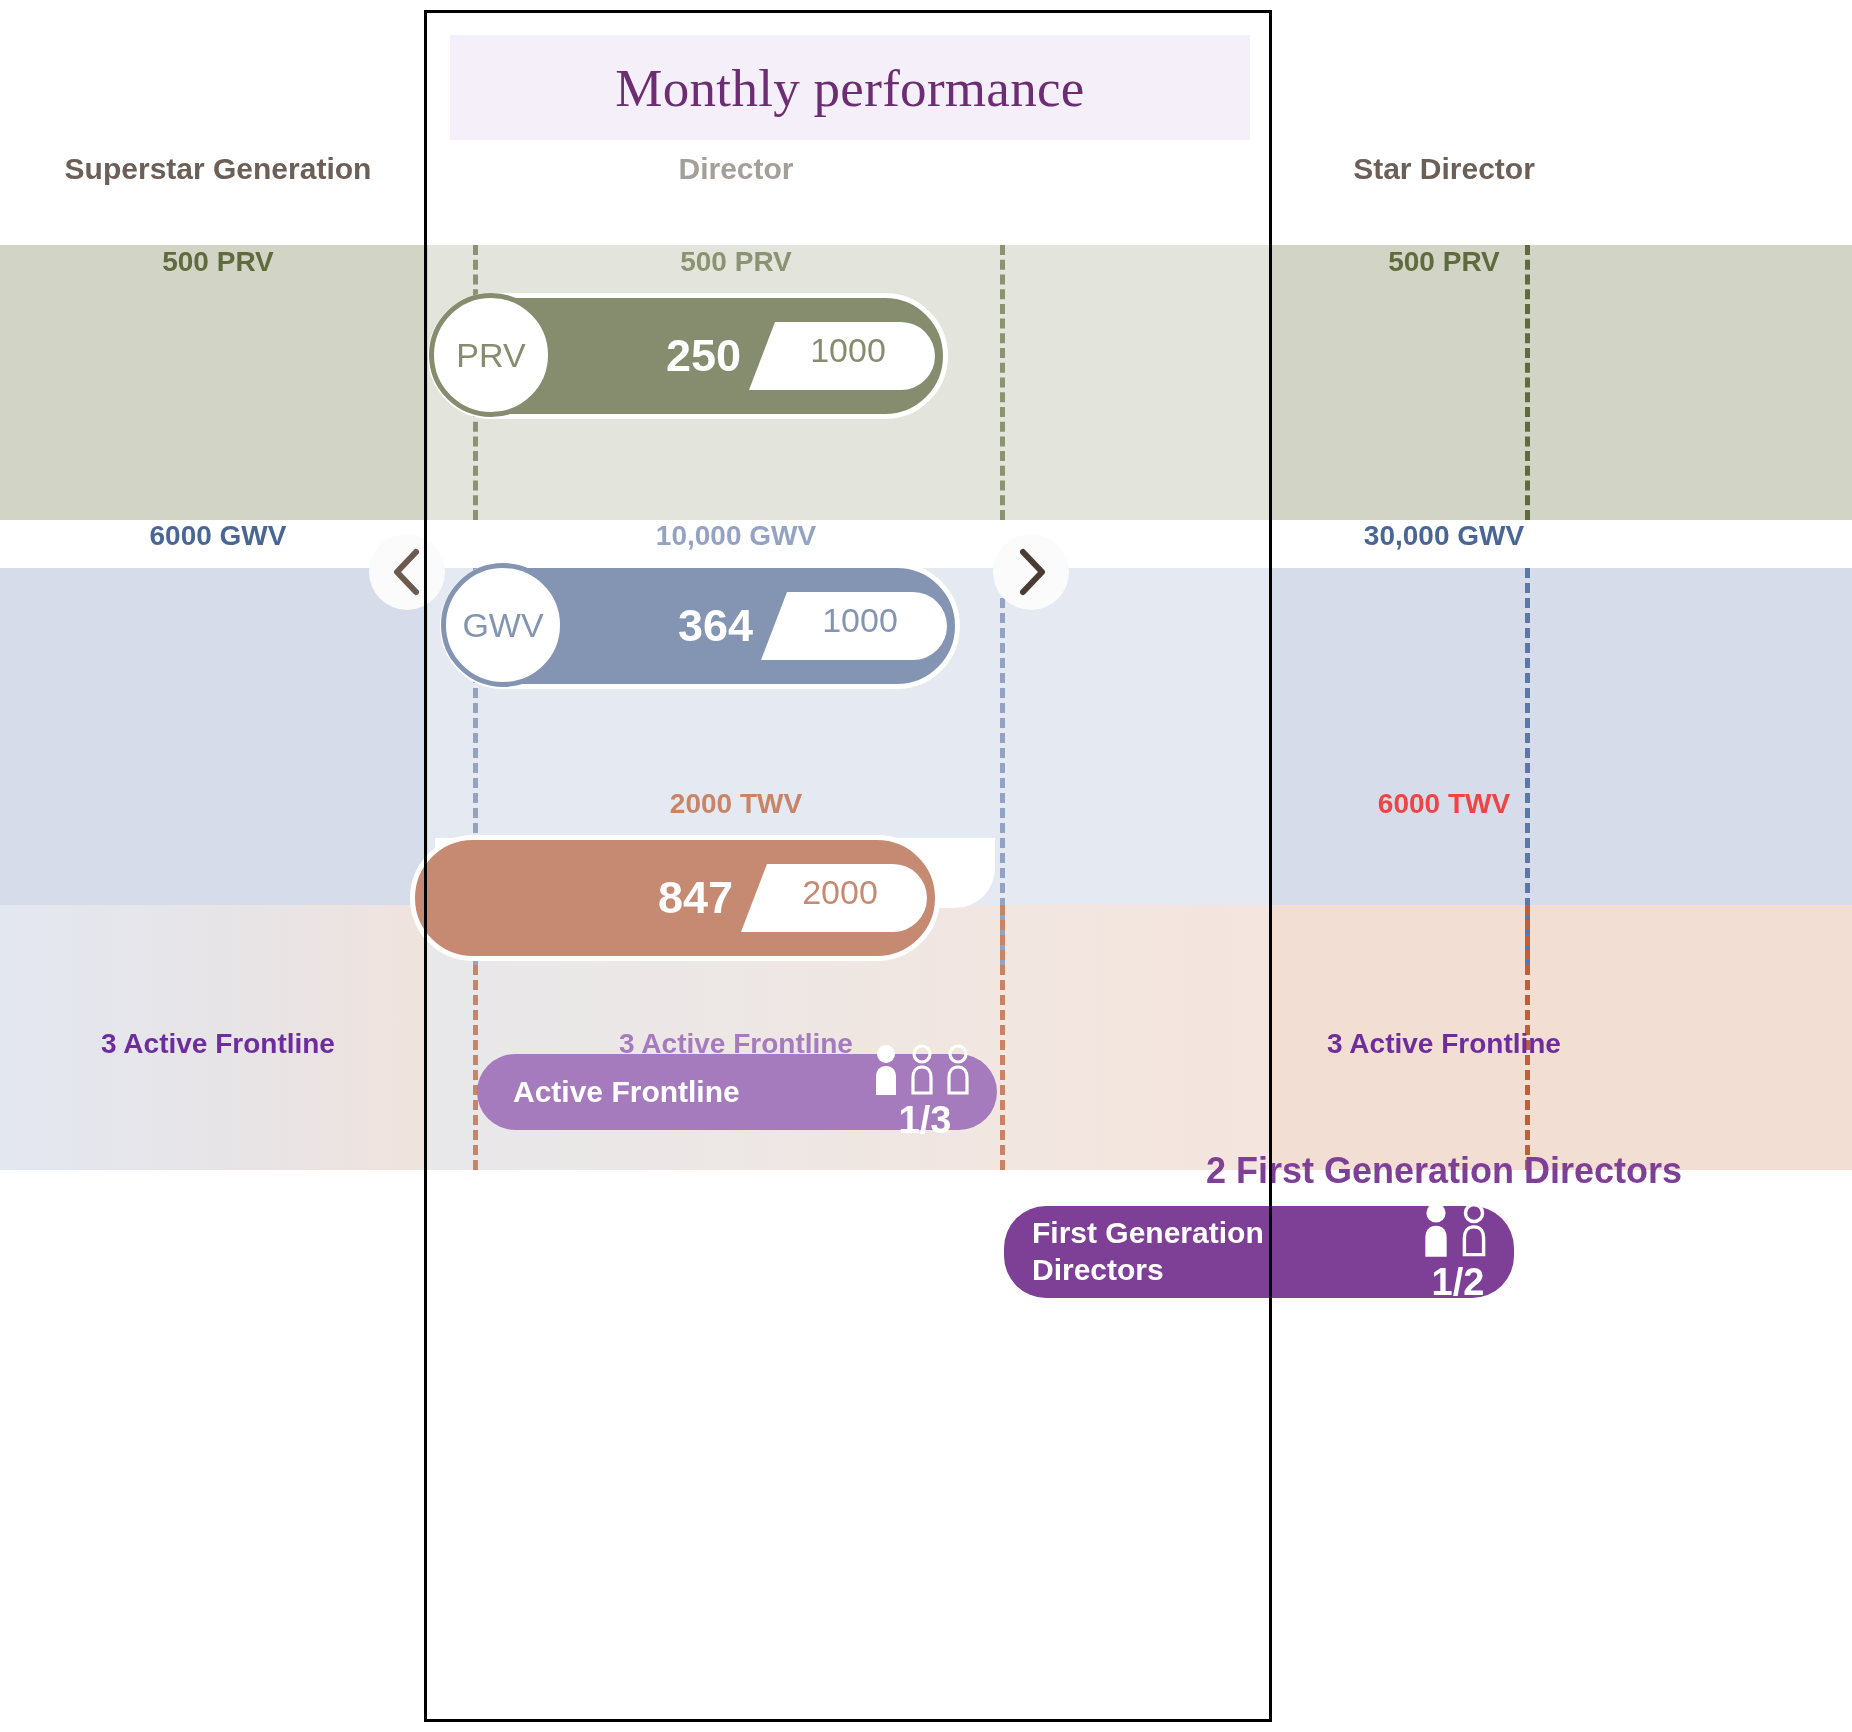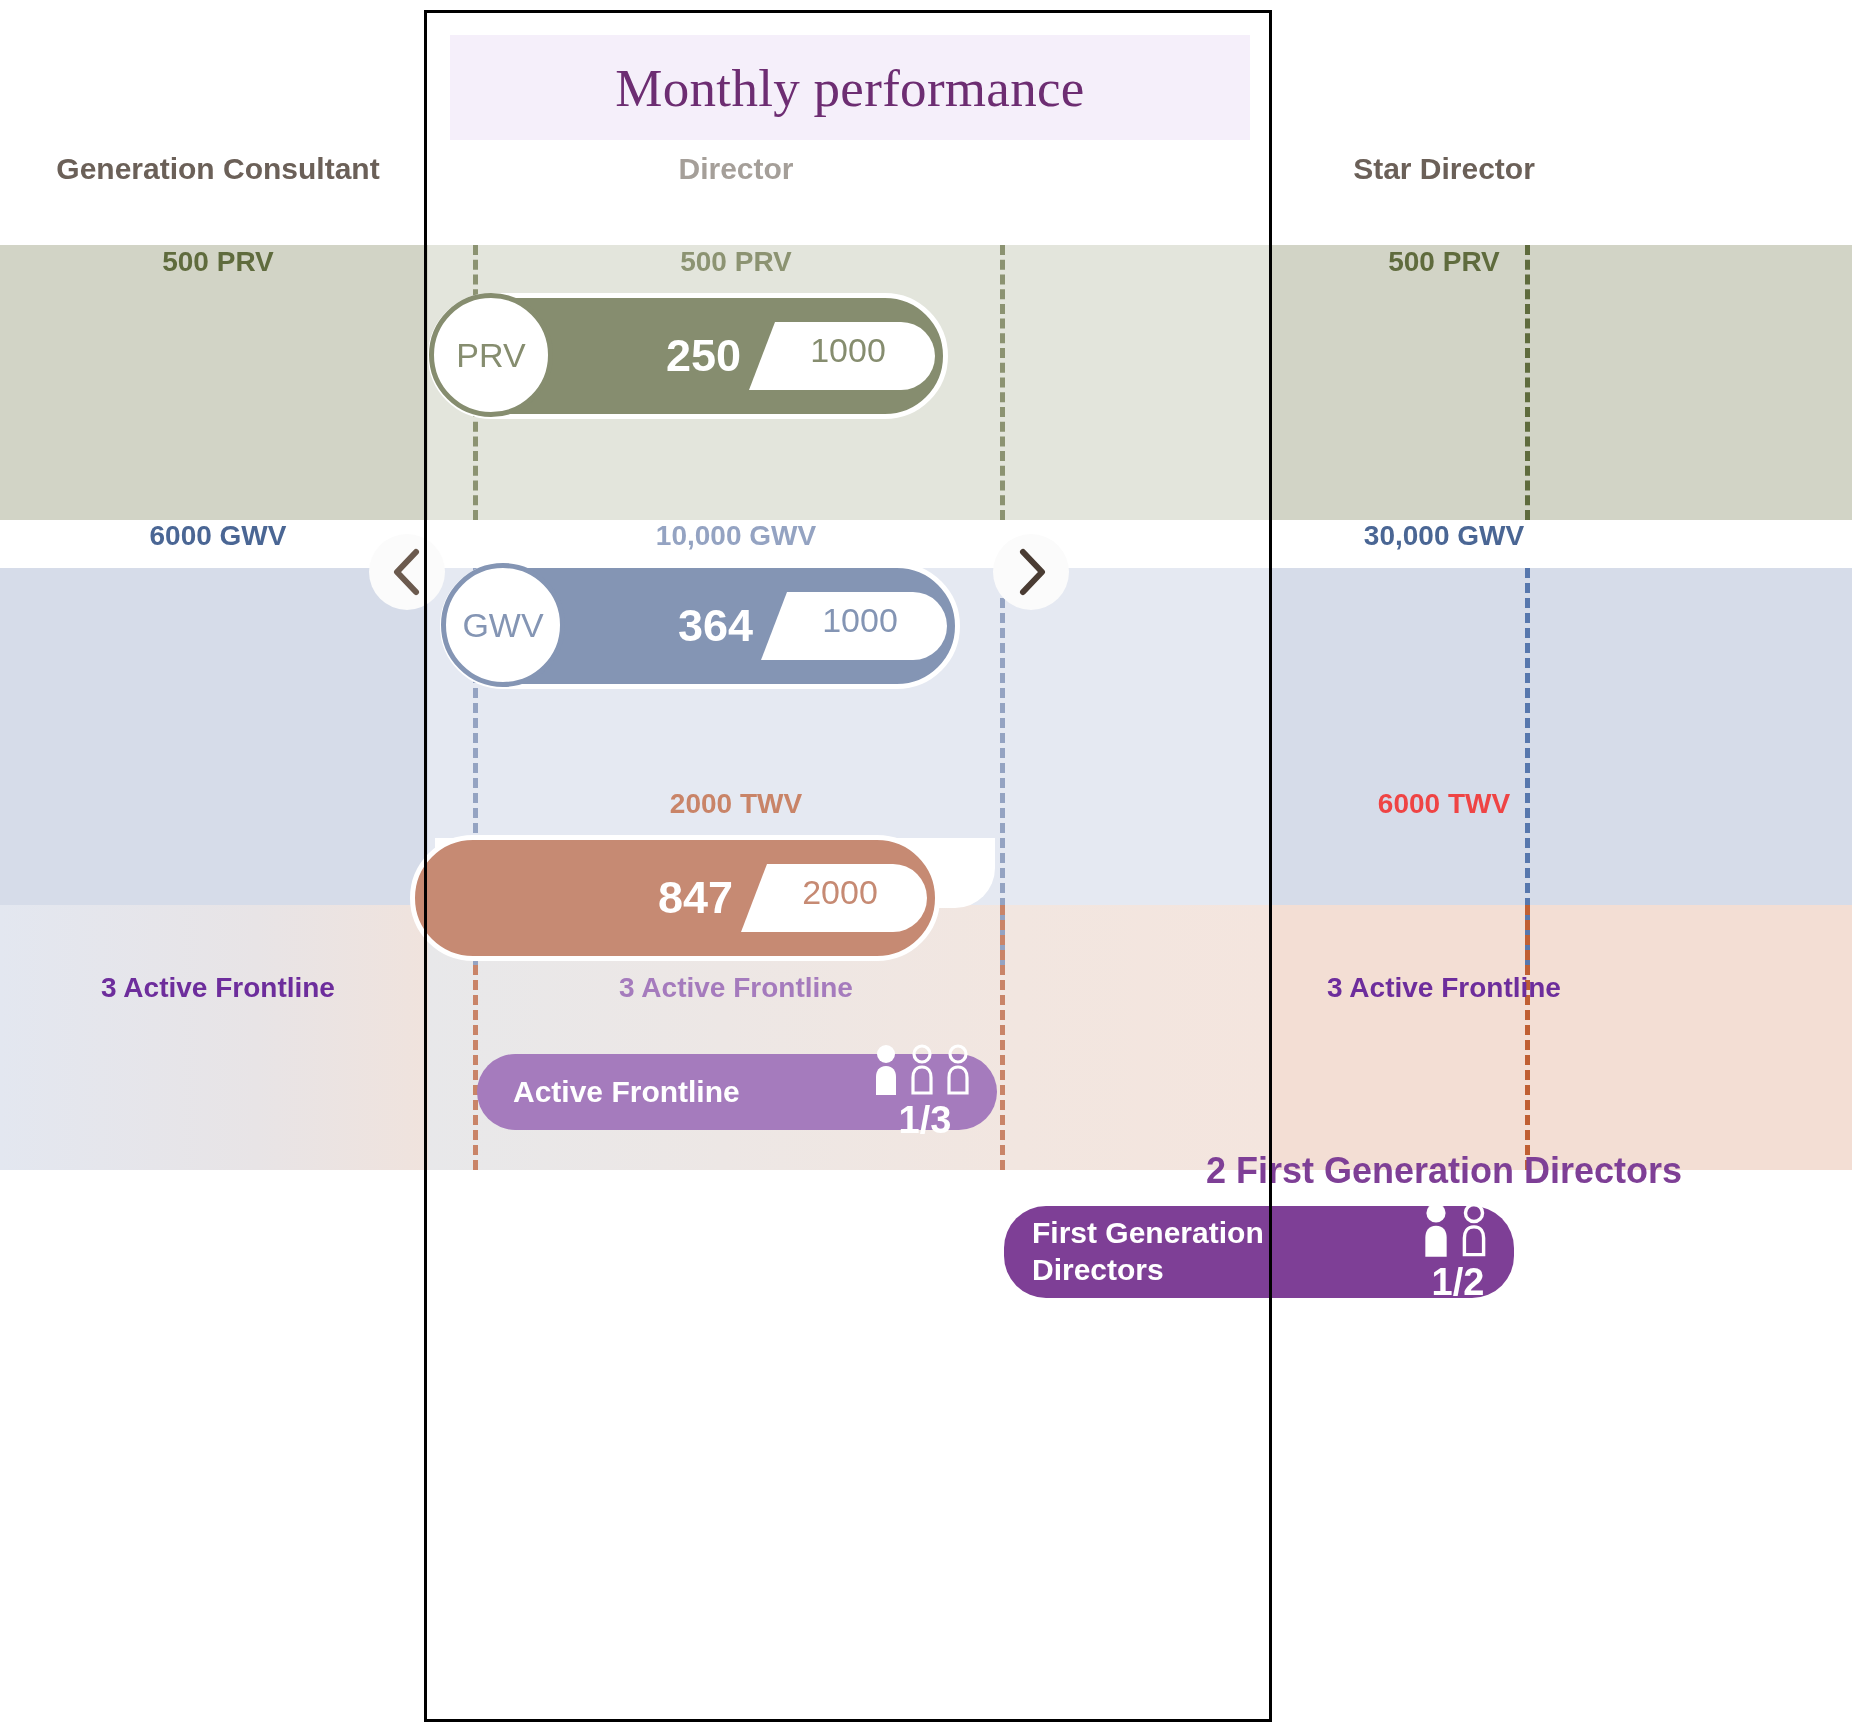--- a/index.html
+++ b/index.html
@@ -226,21 +226,21 @@
     justify-content: space-between;
   }
   .pill-label { font-size: 30px; font-weight: bold; line-height: 1.22; }
   .pill-right { display: flex; align-items: center; gap: 4px; flex-direction: column; }
   .pill-count { font-size: 38px; font-weight: bold; margin-left: 6px; }
   .people { display: flex; align-items: flex-end; gap: 6px; }
 
   
   .frontline-label {
     position: absolute;
-    top: 972px;
+    top: 1028px;
     font-size: 28px;
     font-weight: bold;
     text-align: center;
   }
   .gen-label {
     position: absolute;
     top: 1150px;
     font-size: 36px;
     font-weight: bold;
     text-align: center;
@@ -280,21 +280,21 @@
   <div class="dash" style="left:1525px;top:568px;height:400px;border-left-color:#5777ad;"></div>
 
   <div class="dash" style="left:473px;top:905px;height:265px;border-left-color:#c98468;"></div>
   <div class="dash" style="left:1000px;top:905px;height:265px;border-left-color:#c98468;"></div>
   <div class="dash" style="left:1525px;top:905px;height:265px;border-left-color:#c05f33;"></div>
 
   <div id="title-banner">
     <span class="title-text">Monthly performance</span>
   </div>
 
-  <div class="col-header" id="hdr-left">Generation Consultant</div>
+  <div class="col-header" id="hdr-left">Superstar Generation</div>
   <div class="col-header" id="hdr-mid">Director</div>
   <div class="col-header" id="hdr-right">Star Director</div>
 
   <div class="target-label" style="left:0;width:436px;top:246px;color:#5f6b3d;">500 PRV</div>
   <div class="target-label" style="left:436px;width:600px;top:246px;color:#8c9372;">500 PRV</div>
   <div class="target-label" style="left:1036px;width:816px;top:246px;color:#5f6b3d;">500 PRV</div>
 
   <div class="target-label" style="left:0;width:436px;top:520px;color:#4a6694;">6000 GWV</div>
   <div class="target-label" style="left:436px;width:600px;top:520px;color:#94a3c2;">10,000 GWV</div>
   <div class="target-label" style="left:1036px;width:816px;top:520px;color:#4a6694;">30,000 GWV</div>

